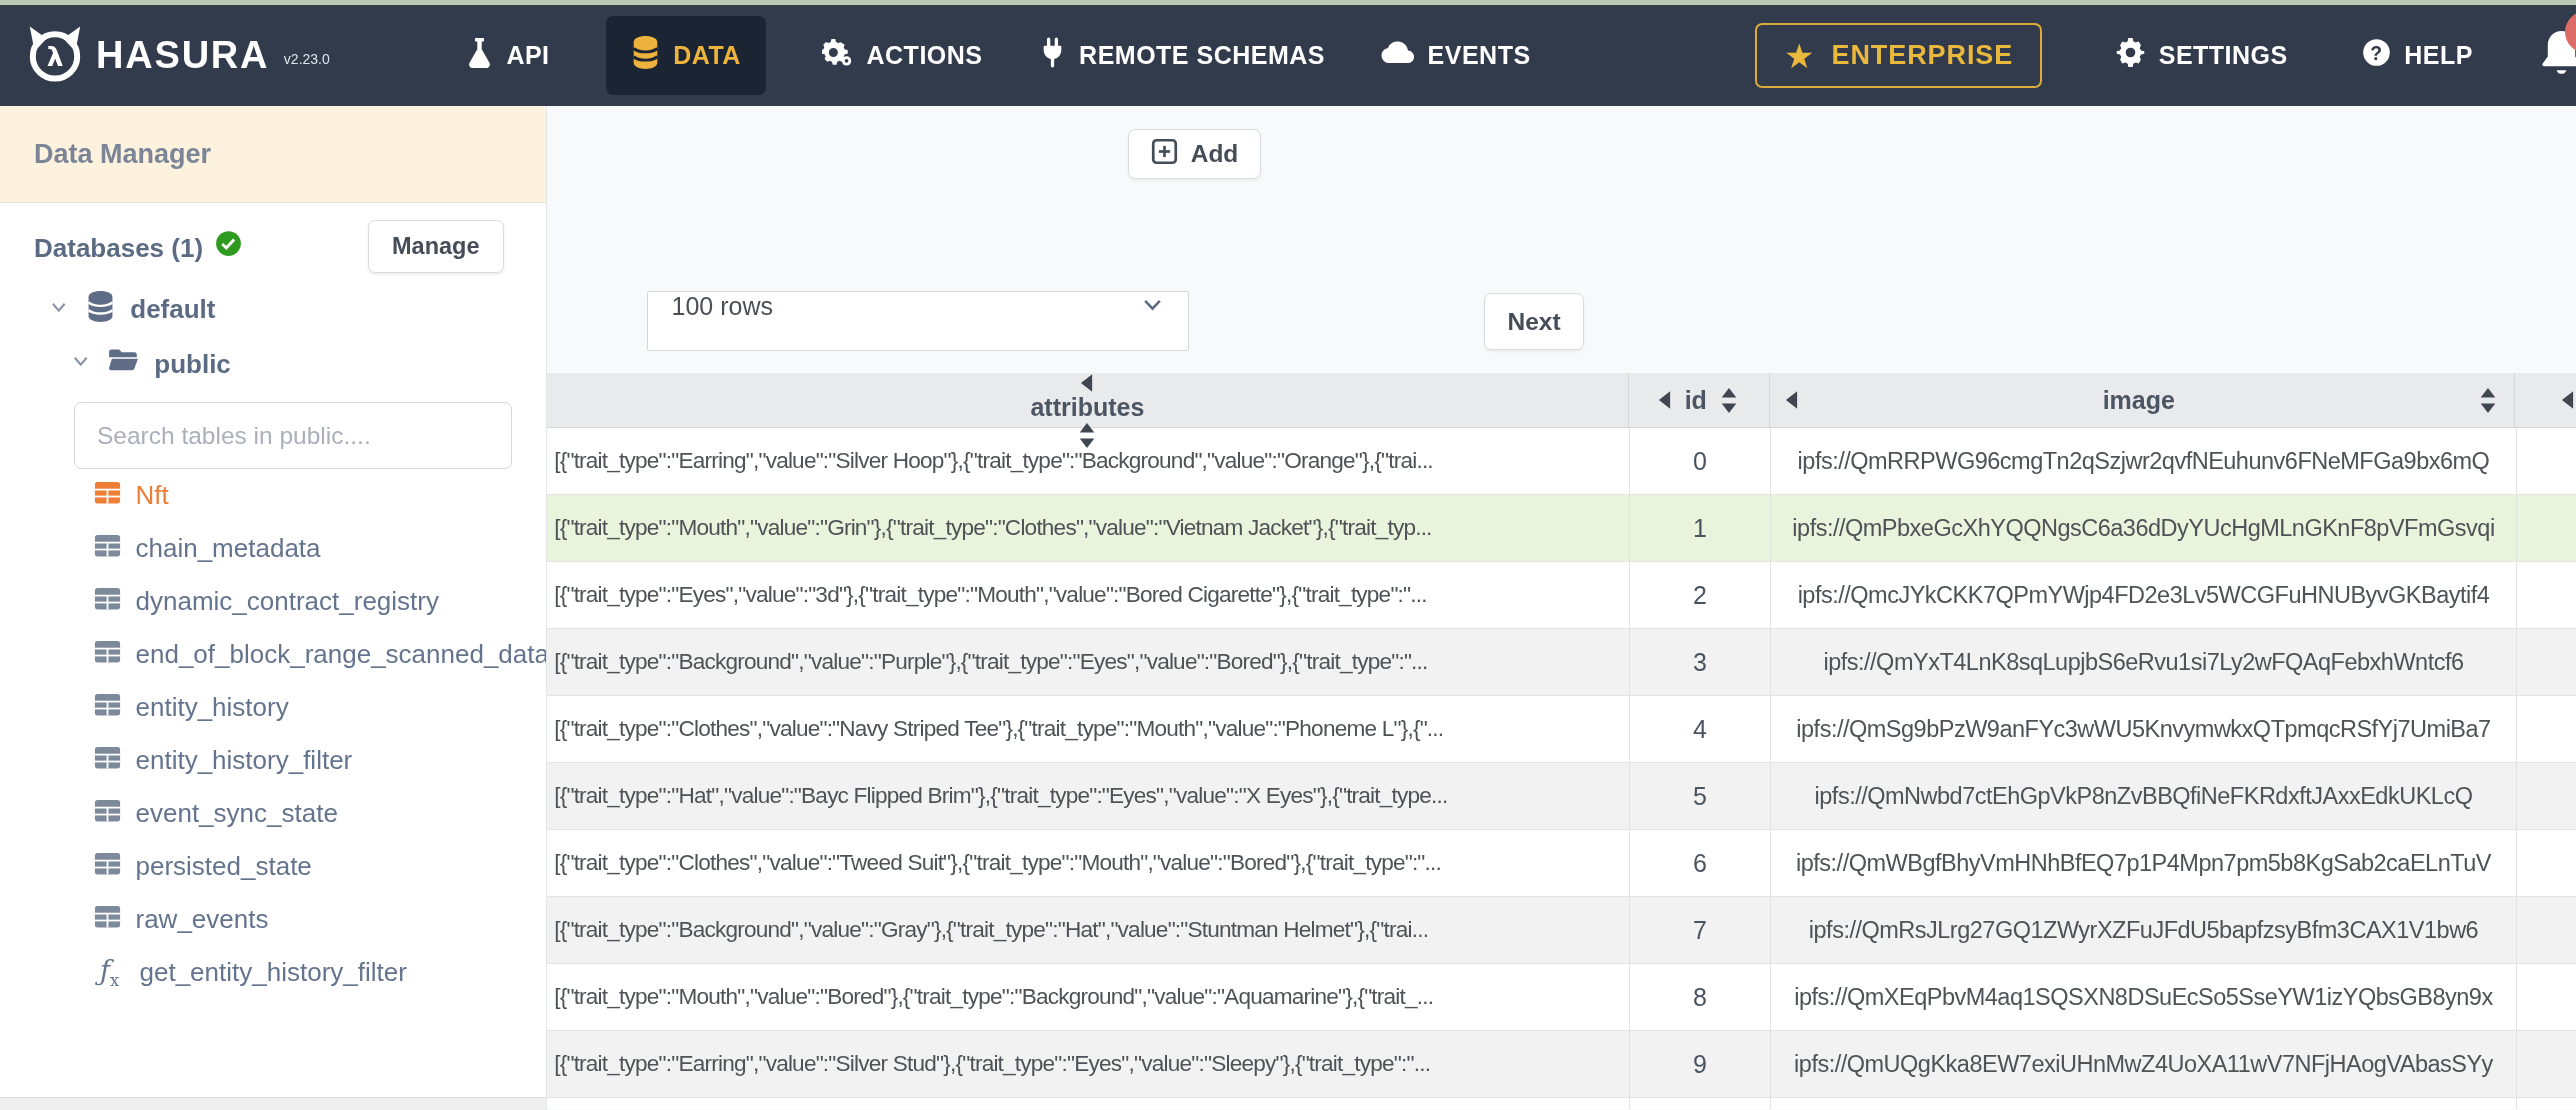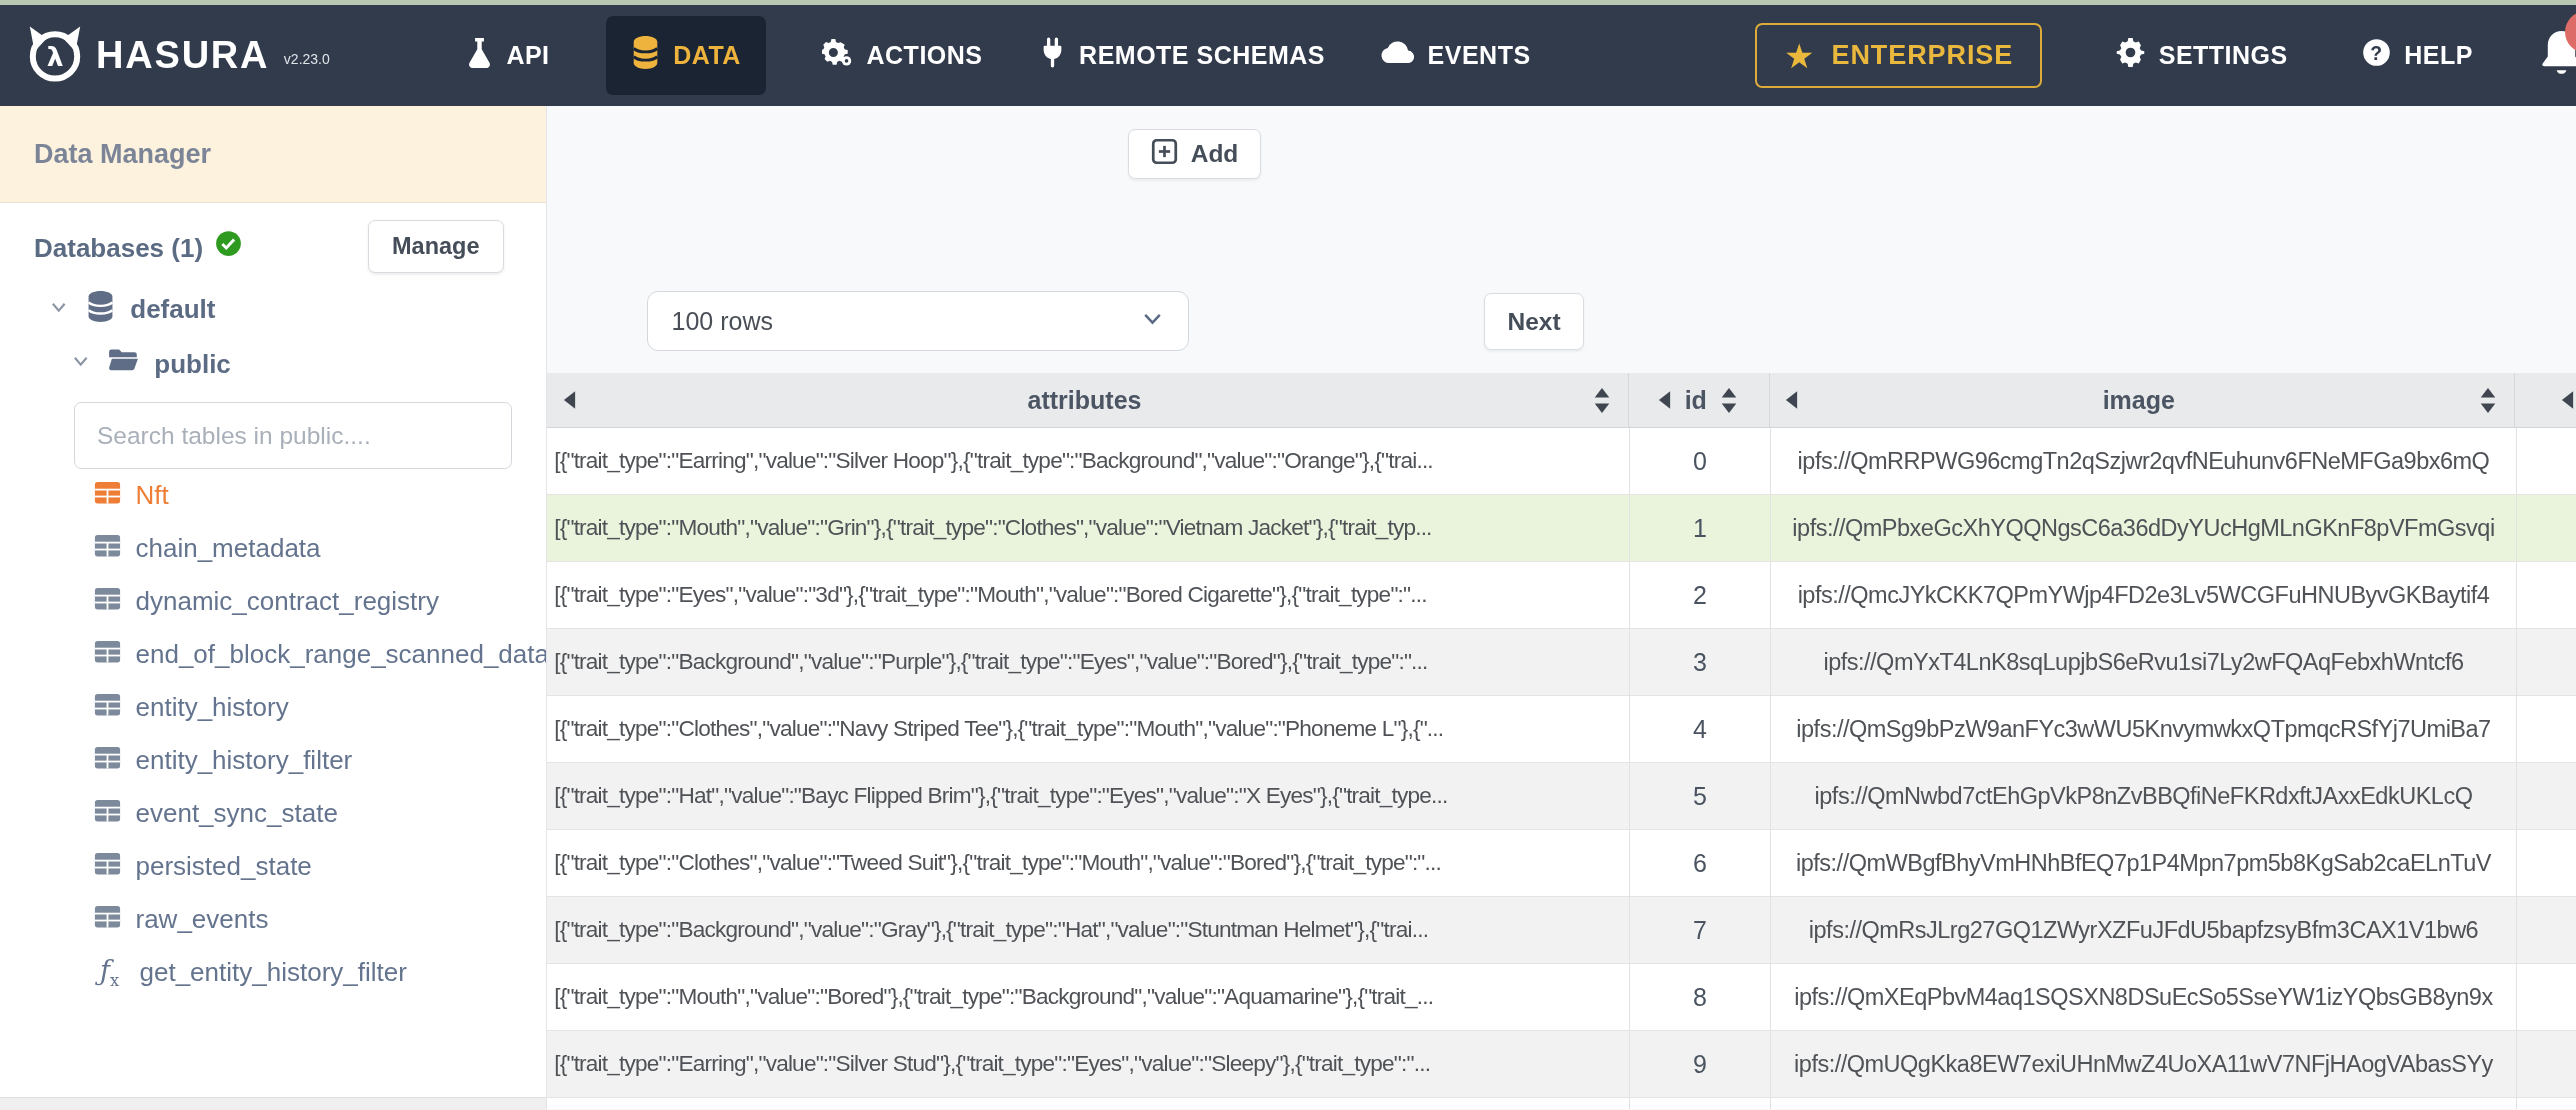--- a/index.html
+++ b/index.html
@@ -45,28 +45,28 @@
   .sb-item svg { flex-shrink:0; }
   .fx-glyph { font-size:27px; color:#64748e; font-style:italic; font-family:"DejaVu Serif",serif; width:31px; text-align:center; }
   .fx-glyph sub { font-size:16.3px; font-style:normal; }
   .sb-footer { position:absolute; bottom:0; left:0; right:0; height:45px; background:#efefef; border-top:0.9px solid #dedede; overflow:hidden; padding-left:34px; }
   .sb-footer .sql { display:block; margin-top:34px; font-size:25px; font-weight:bold; color:#6c7686; }
 
   
   .main { flex:1; position:relative; background:#f7f9fa; min-width:0; }
   .btn { background:#fff; border:1.8px solid #d9dce1; border-radius:7.2px; font-size:24.5px; font-weight:bold; color:#454d59; box-shadow:0 1.8px 2.7px rgba(0,0,0,.05); cursor:pointer; display:flex; align-items:center; justify-content:center; font-family:"Liberation Sans","DejaVu Sans",sans-serif; }
   .add-btn { position:absolute; left:581px; top:23px; height:50px; padding:0 22px; gap:12.7px; }
-  .rows-select { position:absolute; left:100px; top:185px; width:542px; height:60px; background:#fff; border:1.8px solid #d4d8dd; border-radius:11px; display:flex; align-items:center; justify-content:space-between; padding:0 23.5px; font-size:25px; color:#4a4f57; cursor:pointer; }
+  .rows-select { position:absolute; left:100px; top:185px; width:542px; height:60px; background:#fff; border:1.8px solid #d4d8dd; border-radius:2px; display:flex; justify-content:space-between; padding:0 23.5px; font-size:25px; color:#4a4f57; cursor:pointer; }
   .next-btn { position:absolute; left:937px; top:187px; width:100px; height:57px; }
 
   
   .dtable { position:absolute; left:0; top:267px; right:0; }
   .thead { display:flex; height:55px; background:#e9eaeb; border-bottom:1.8px solid #d4d5d7; }
   .th { display:flex; align-items:center; font-weight:bold; color:#4c5563; font-size:25px; border-right:1.8px solid #d7d8da; }
-  .th.attributes { width:1083px; padding:0 14.5px; }
+  .th.attributes { width:1083px; padding:0 14.5px;flex-direction:column; }
   .th.id { width:141px; justify-content:center; gap:11px; padding:0 5.4px; }
   .th.image { width:746px; padding:0 14.5px; }
   .th.extra { flex:1; border-right:none; padding-left:45px; }
   .th .lbl { flex:1; text-align:center; }
   .th.id .lbl { flex:none; }
   .sort-icon, .colarrow-icon { display:flex; cursor:pointer; flex-shrink:0; }
   .tr { display:flex; height:67px; background:#fff; border-bottom:0.9px solid #e4e4e4; }
   .tr.odd { background:#f2f2f2; }
   .tr.highlight { background:#eaf3dc; }
   .tr.partial { height:11px; border-bottom:none; }

